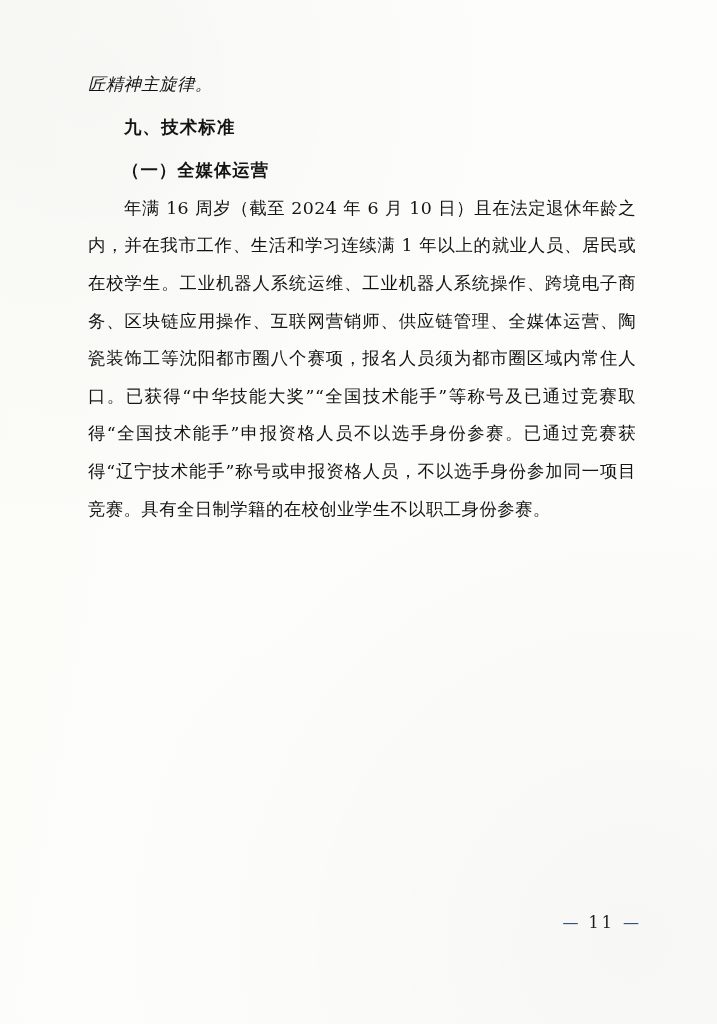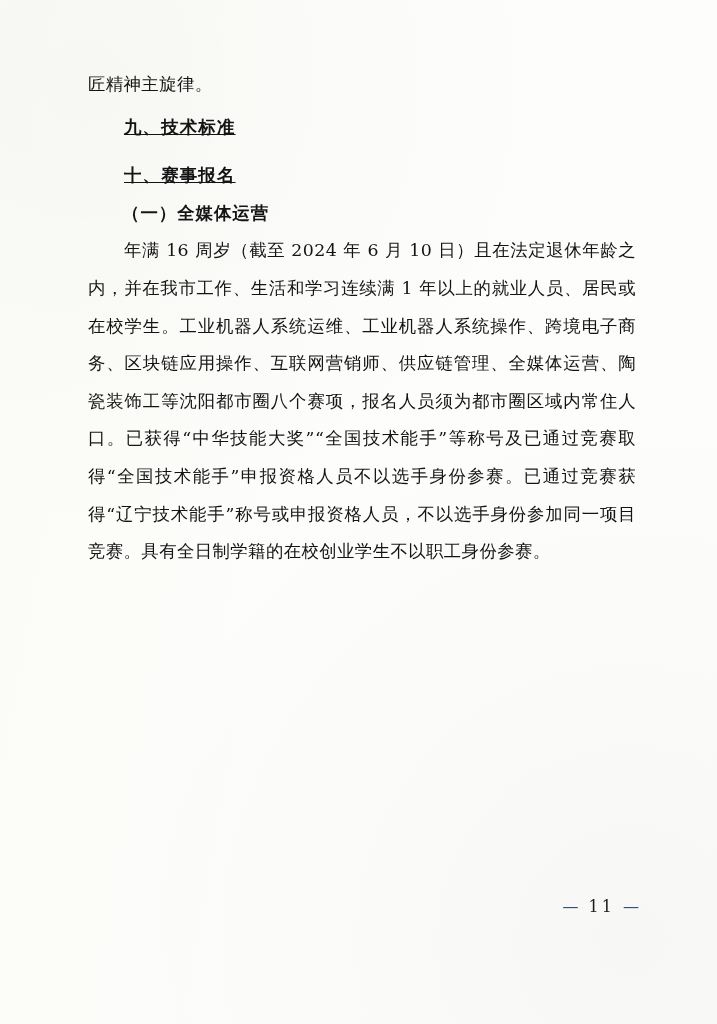--- a/index.html
+++ b/index.html
@@ -43,44 +43,44 @@
   .heading,
   .subheading {
     font-size: 17.4px;
     line-height: 37.6px;
     letter-spacing: 0.4px;
     color: #141414;
     margin: 0;
   }
   .line-carry {
     margin-bottom: 4px;
+    font-style: italic;
   }
   .heading {
     font-weight: bold;
     text-indent: 36px;
     margin-top: 5px;
     letter-spacing: 1.2px;
-    text-decoration: underline;
   }
   .subheading {
     font-weight: bold;
     text-indent: 34px;
     letter-spacing: 1px;
   }
   .para {
     text-indent: 36px;
     text-align: justify;
     text-justify: inter-ideograph;
   }
   .gap-sm { height: 6px; }
   .footer {
     position: absolute;
     left: 0;
     right: 76px;
-    bottom: 108px;
+    bottom: 92px;
     text-align: right;
     font-size: 16px;
     letter-spacing: 3px;
     color: #1b1b1b;
     padding-left: 34px;
   }
   .footer .dash {
     color: #2b4a7a;
     letter-spacing: 2px;
   }
@@ -94,21 +94,20 @@
 <div class="page">
   <div class="content">
 
     <p class="line-carry">匠精神主旋律。</p>
 
     <h2 class="heading">九、技术标准</h2>
 
 
     <div class="gap-sm"></div>
 
-    <h2 class="heading">十、赛事报名</h2>
 
     <h3 class="subheading">（一）全媒体运营</h3>
 
     <p class="para">年满 16 周岁（截至 2024 年 6 月 10 日）且在法定退休年龄之内，并在我市工作、生活和学习连续满 1 年以上的就业人员、居民或在校学生。工业机器人系统运维、工业机器人系统操作、跨境电子商务、区块链应用操作、互联网营销师、供应链管理、全媒体运营、陶瓷装饰工等沈阳都市圈八个赛项，报名人员须为都市圈区域内常住人口。已获得“中华技能大奖”“全国技术能手”等称号及已通过竞赛取得“全国技术能手”申报资格人员不以选手身份参赛。已通过竞赛获得“辽宁技术能手”称号或申报资格人员，不以选手身份参加同一项目竞赛。具有全日制学籍的在校创业学生不以职工身份参赛。</p>
 
   </div>
 
   <div class="footer">
     <span class="dash">—</span>
     <span class="pgnum">11</span>

